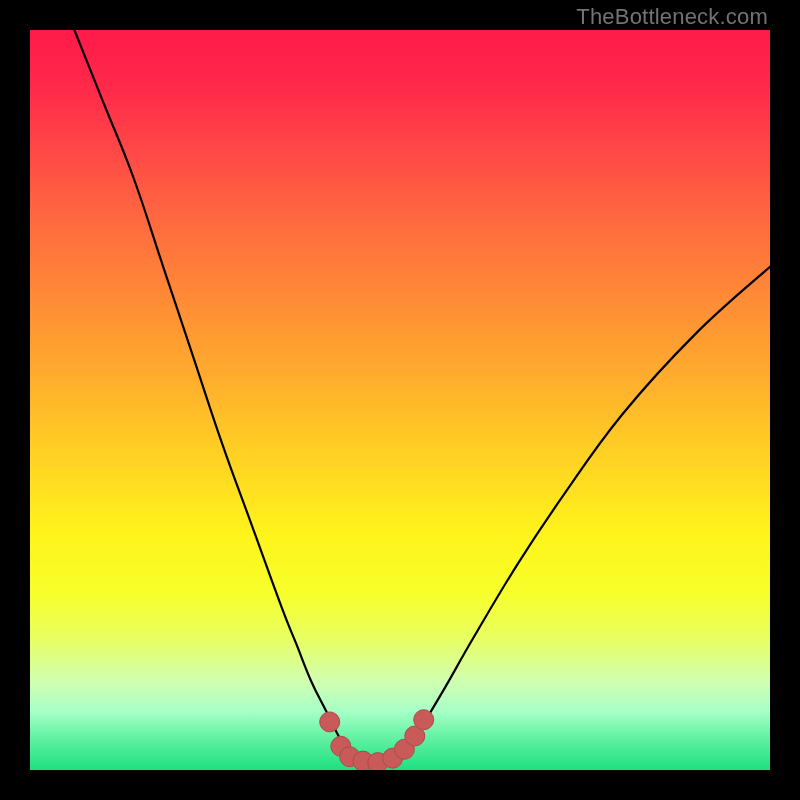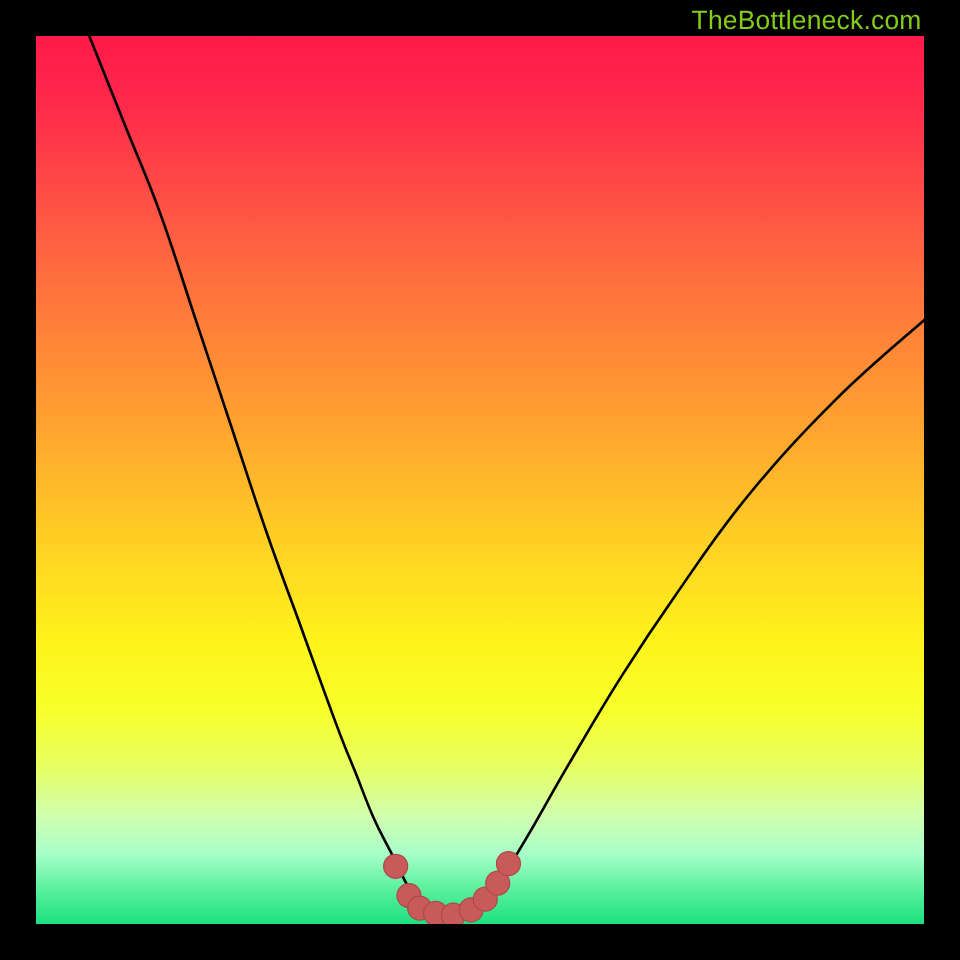--- a/index.html
+++ b/index.html
@@ -43,21 +43,21 @@
       #d0ffb0 88%,
       #a8ffc8 92%,
       #5cf0a0 96%,
       #1de080 100%
     );
   }
   .watermark {
     position: absolute;
     top: 4px;
     right: 32px;
-    color: #84cc16;
+    color: #737373;
     font-size: 22px;
     letter-spacing: 0.2px;
     font-weight: 400;
     user-select: none;
   }
   svg.lines {
     position: absolute;
     inset: 0;
   }
 </style>

